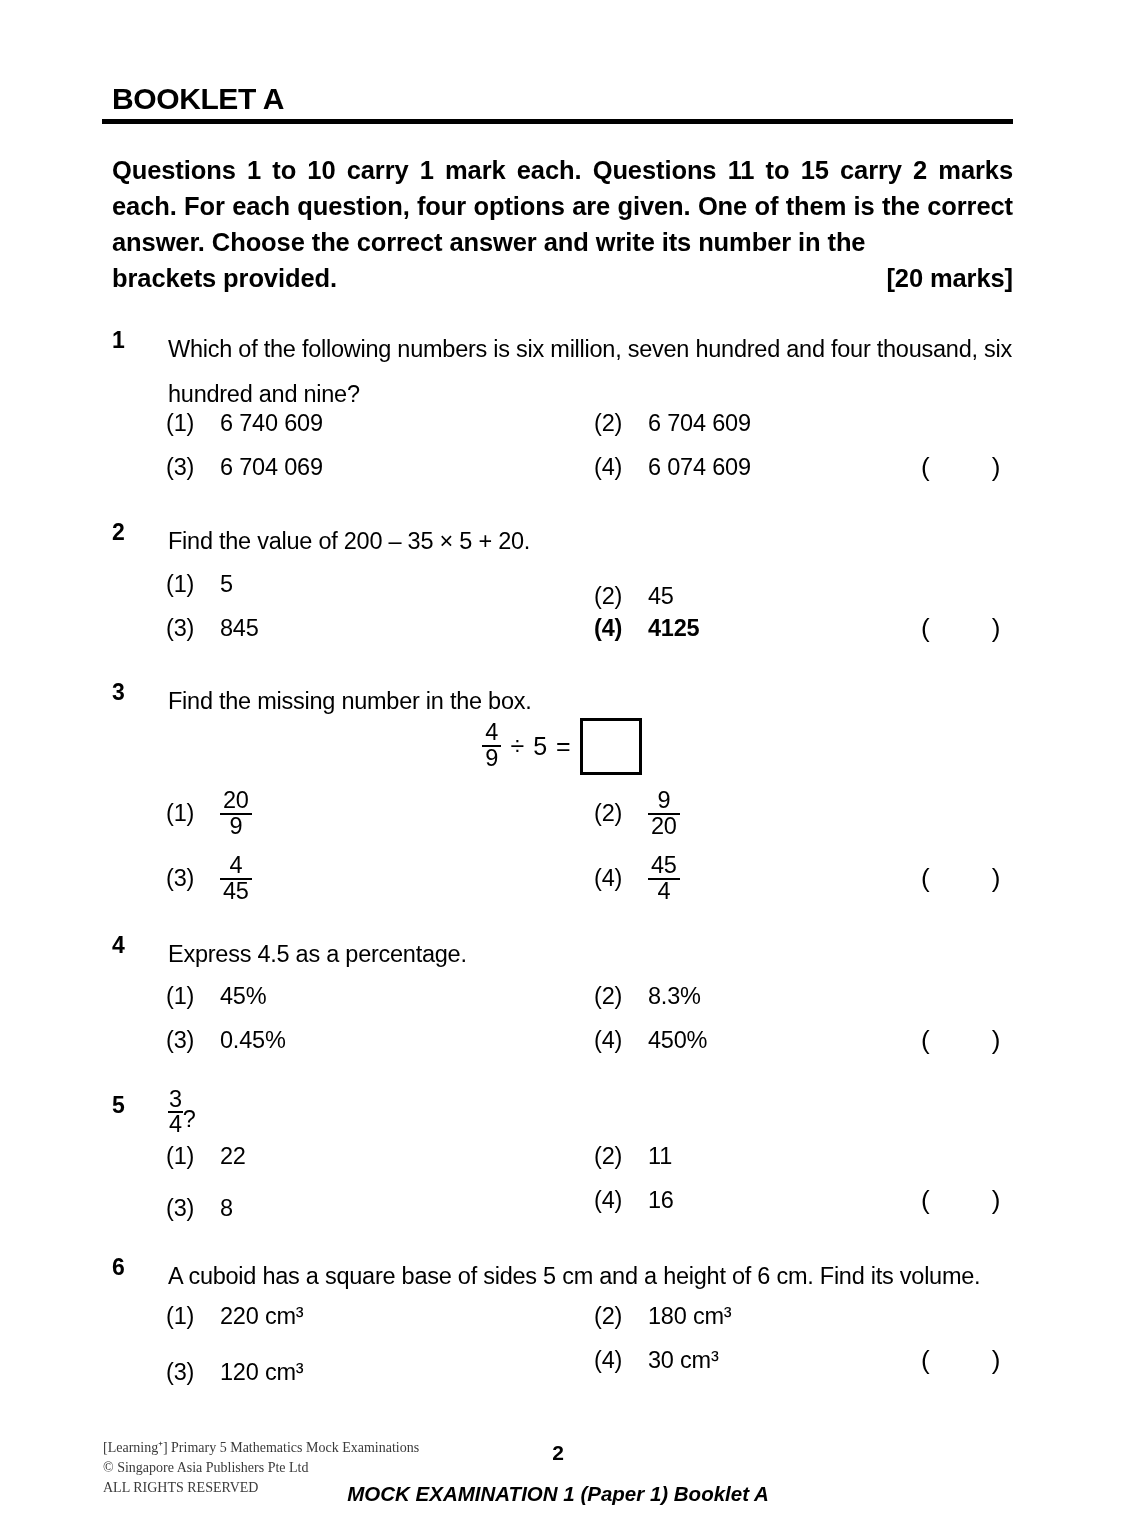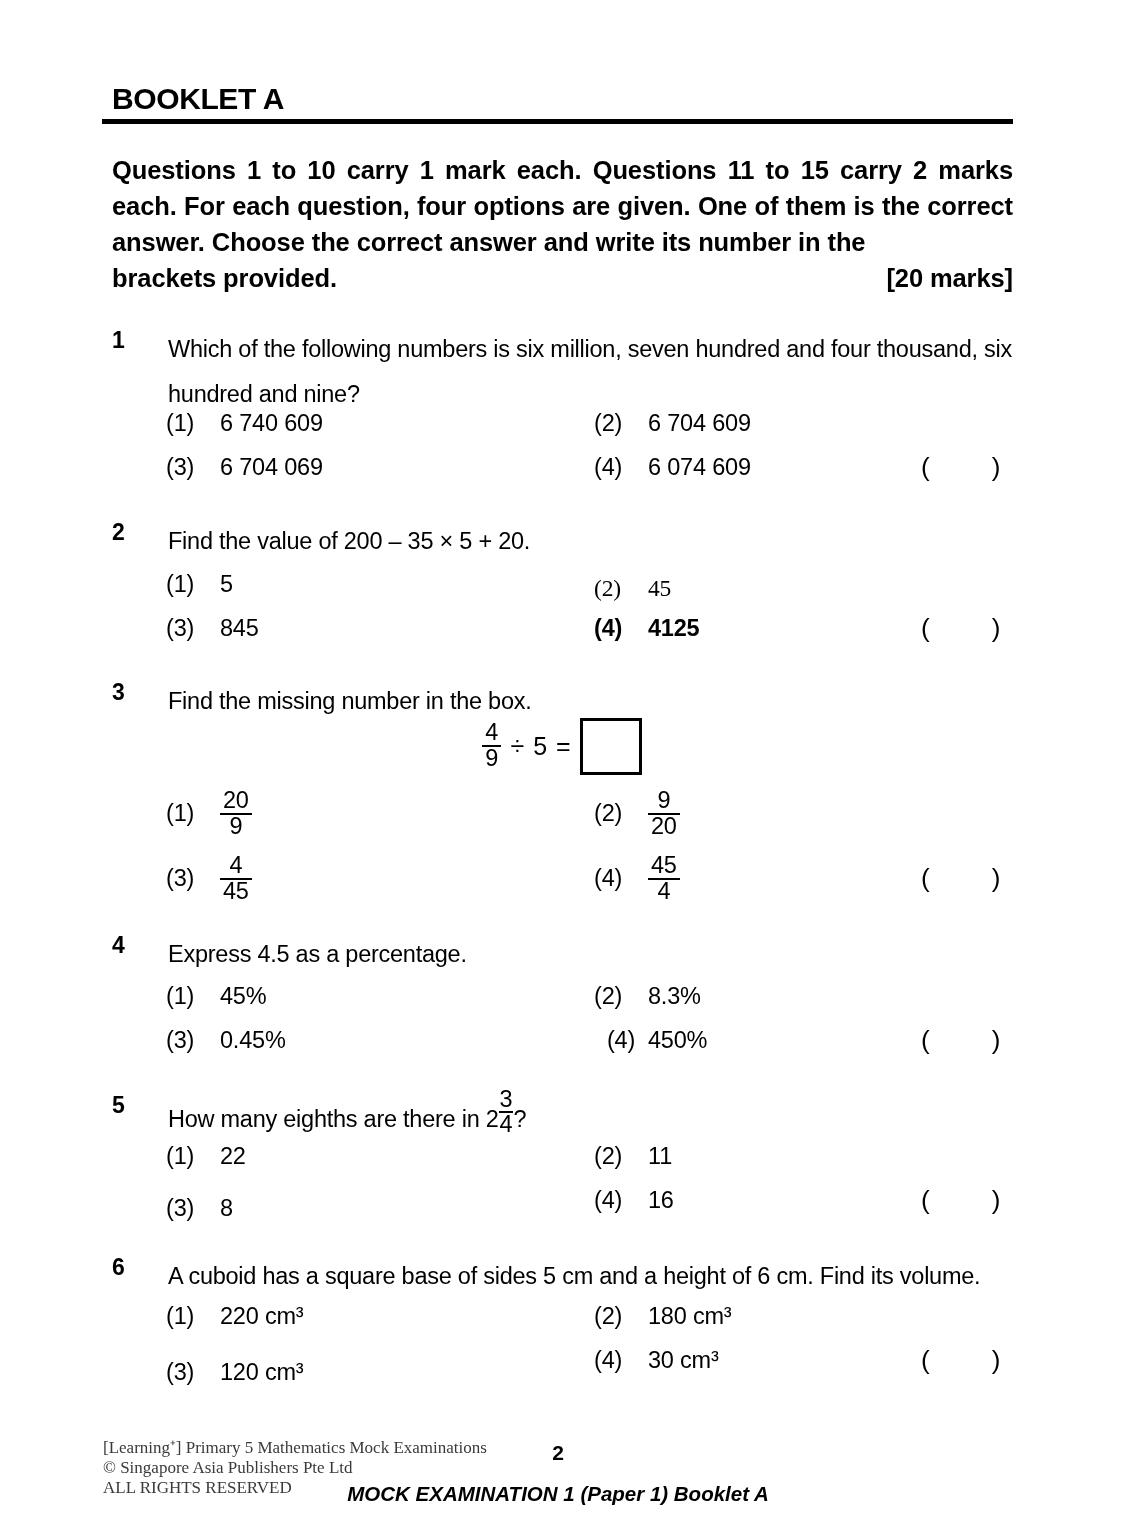--- a/index.html
+++ b/index.html
@@ -165,21 +165,21 @@
     background: #ffffff;
     box-sizing: border-box;
   }
 
   
   .footer-left {
     position: absolute;
     left: 103px;
     top: 1438px;
     font-family: "Liberation Serif", serif;
-    font-size: 17px;
+    font-size: 14px;
     line-height: 20px;
     color: #3a3a3a;
   }
   .footer-page-no {
     position: absolute;
     left: 0;
     top: 1441px;
     width: 1124px;
     text-align: center;
     font-size: 21px;
@@ -237,21 +237,21 @@
   </div>
 
   <div class="question" style="top:519px;">
     <div class="q-num">2</div>
     <div class="q-text">Find the value of 200 – 35 × 5 + 20.</div>
   </div>
   <div class="options" style="top:571px;">
     <div class="opt col-l" style="top:0px;">
       <span class="lbl">(1)</span><span>5</span>
     </div>
-    <div class="opt col-r" style="top:4px;font-family:Liberation Serif, serif;">
+    <div class="opt col-r" style="top:12px;">
       <span class="lbl">(2)</span><span>45</span>
     </div>
     <div class="opt col-l" style="top:44px;">
       <span class="lbl">(3)</span><span>845</span>
     </div>
     <div class="opt col-r" style="top:44px;font-weight:bold;">
       <span class="lbl">(4)</span><span>4125</span>
     </div>
     <div class="ans-bracket" style="top:42px;">
       <span>(</span><span class="gap"></span><span>)</span>
@@ -299,32 +299,32 @@
   <div class="options" style="top:983px;">
     <div class="opt col-l" style="top:0px;">
       <span class="lbl">(1)</span><span>45%</span>
     </div>
     <div class="opt col-r" style="top:0px;">
       <span class="lbl">(2)</span><span>8.3%</span>
     </div>
     <div class="opt col-l" style="top:44px;">
       <span class="lbl">(3)</span><span>0.45%</span>
     </div>
-    <div class="opt col-r" style="top:44px;text-align:center;">
+    <div class="opt col-r" style="top:44px;">
       <span class="lbl">(4)</span><span>450%</span>
     </div>
     <div class="ans-bracket" style="top:42px;">
       <span>(</span><span class="gap"></span><span>)</span>
     </div>
   </div>
 
   <div class="question" style="top:1092px;">
     <div class="q-num">5</div>
     <div class="q-text">
-      <span>How many eighths are there in 2</span><span class="frac-inline"><span class="num">3</span><span class="den">4</span></span><span>?</span>
+      <span class="frac-inline"><span class="num">3</span><span class="den">4</span></span><span>?</span>
     </div>
   </div>
   <div class="options" style="top:1143px;">
     <div class="opt col-l" style="top:0px;">
       <span class="lbl">(1)</span><span>22</span>
     </div>
     <div class="opt col-r" style="top:0px;">
       <span class="lbl">(2)</span><span>11</span>
     </div>
     <div class="opt col-l" style="top:44px;margin-top:8px;">

